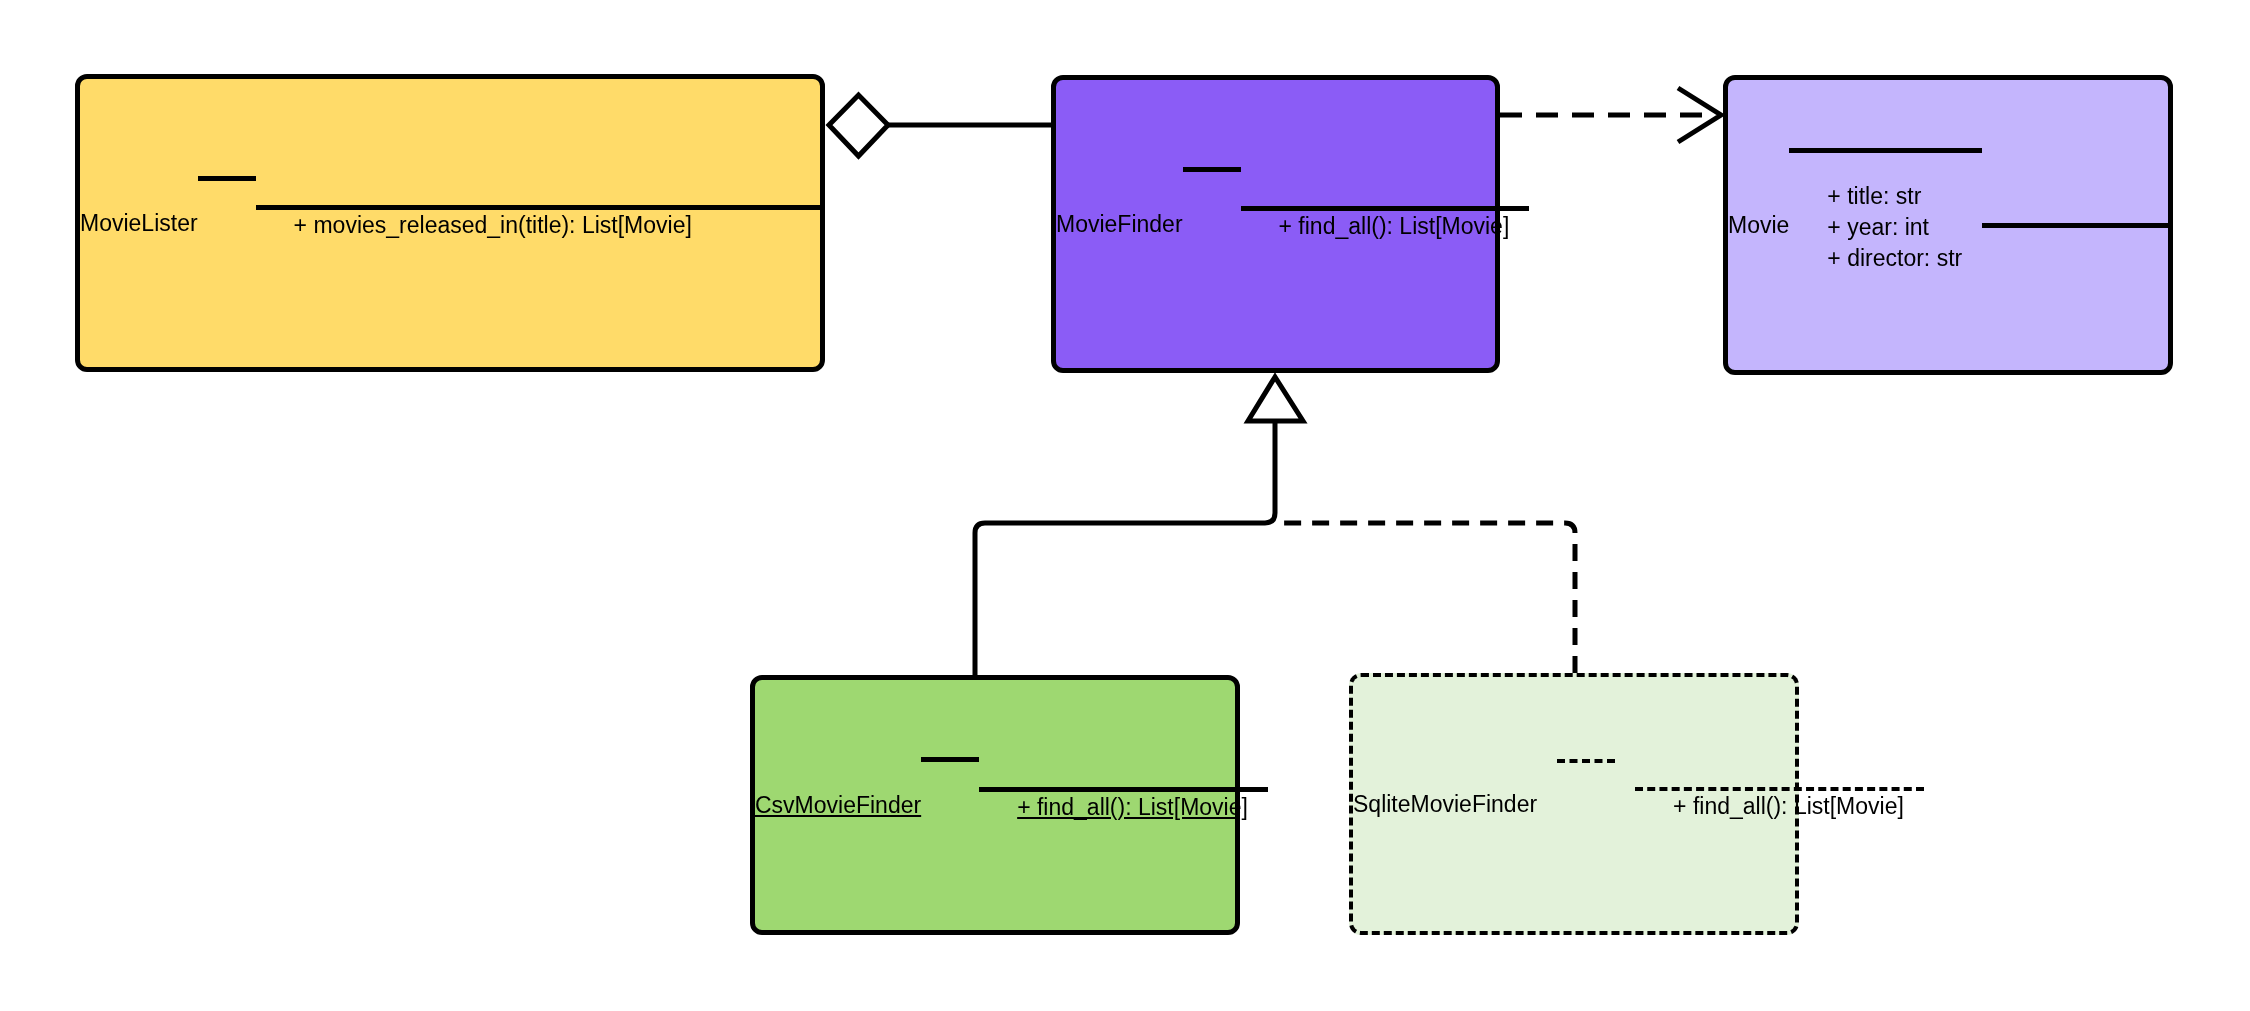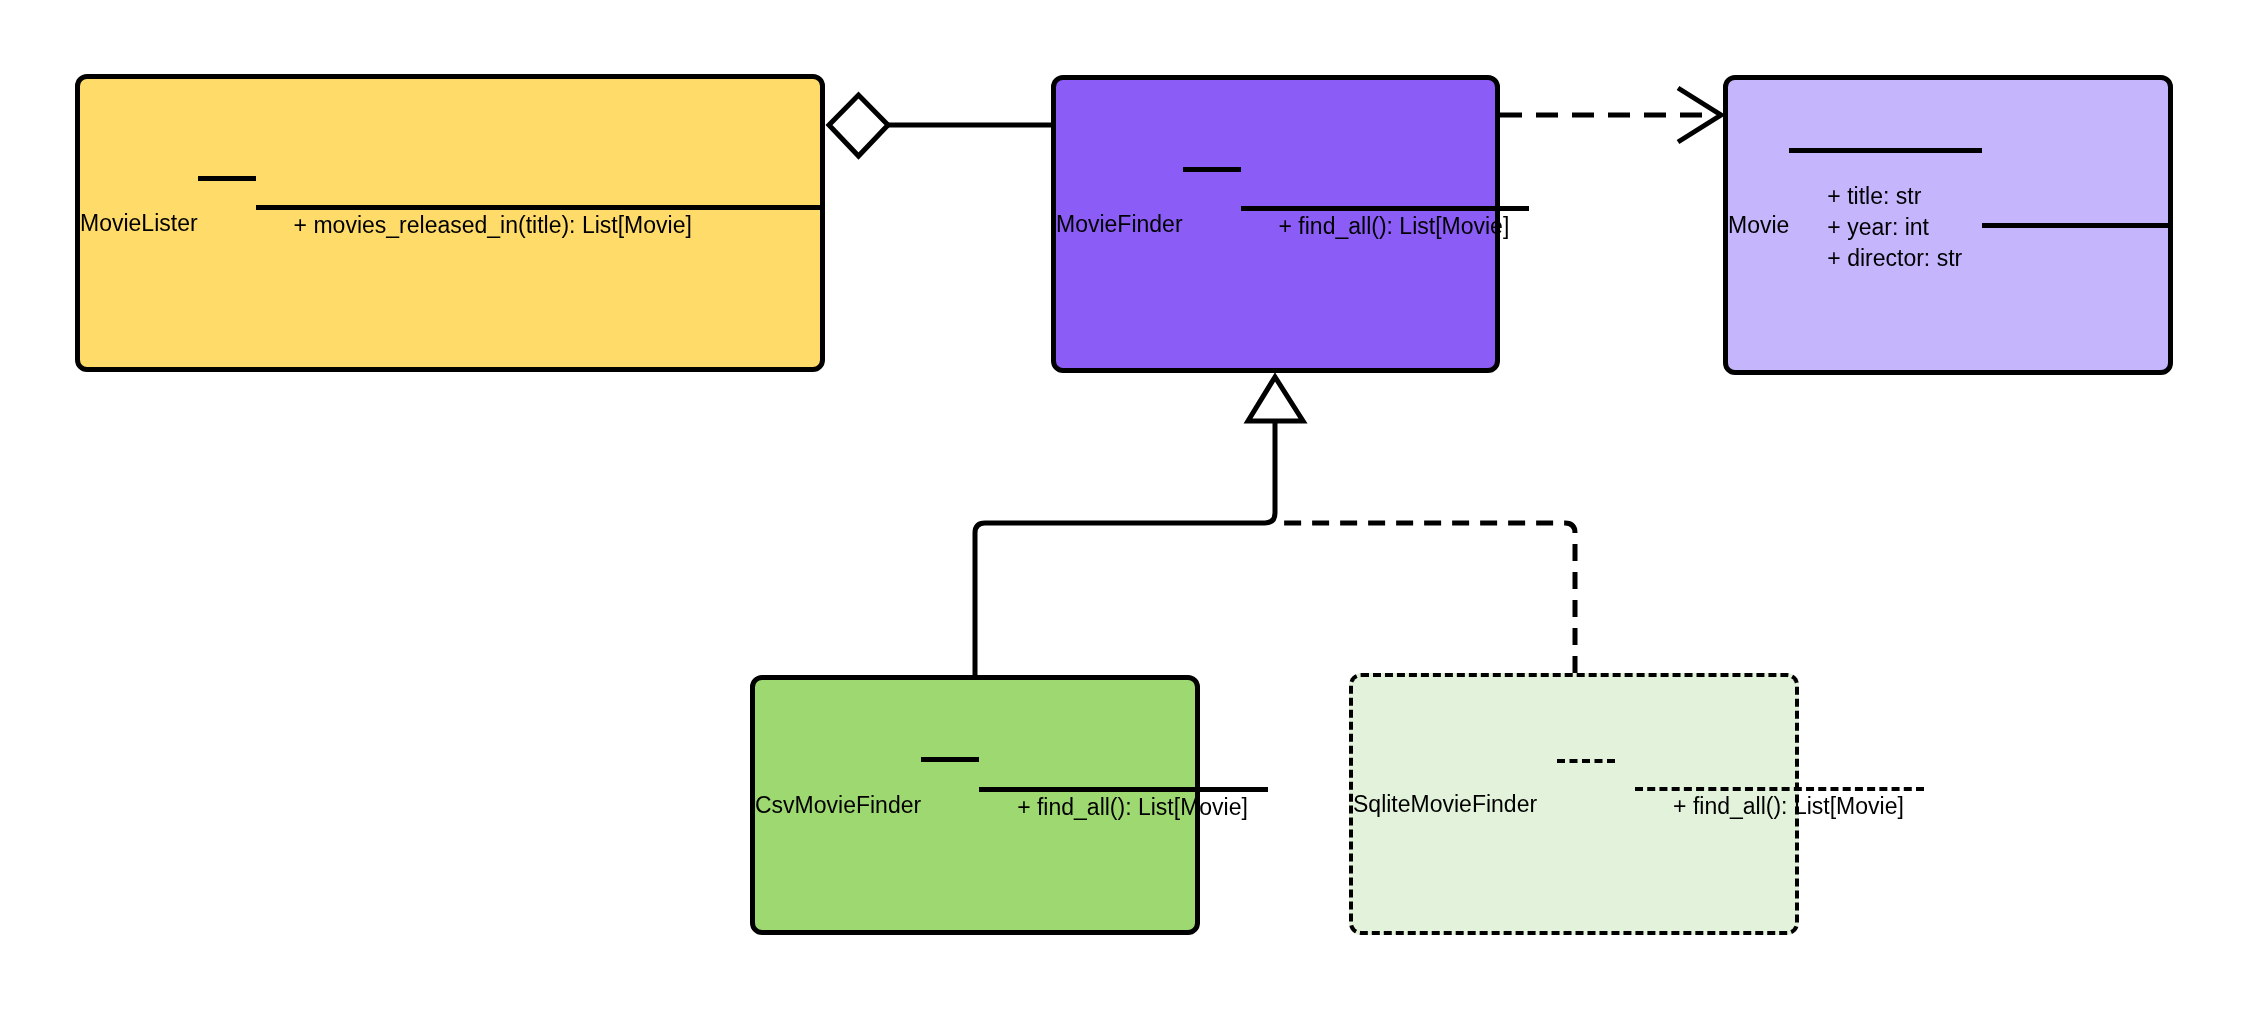--- a/index.html
+++ b/index.html
@@ -53,21 +53,21 @@
   #movieLister   .c-attrs          { height: 94px; }
 
   #movieFinder        { left: 1051px; top:  75px; width: 449px; height: 298px; }
   #movieFinder   .uml-title        { height: 65px; }
   #movieFinder   .c-attrs          { height: 115px; }
 
   #movie              { left: 1723px; top:  75px; width: 450px; height: 300px; }
   #movie         .uml-title        { height: 65px; }
   #movie         .c-attrs          { height: 155px; }
 
-  #csvMovieFinder     { left:  750px; top: 675px; width: 450px; height: 260px; }
+  #csvMovieFinder     { left:  750px; top: 675px; width: 490px; height: 260px; text-decoration: underline; }
   #csvMovieFinder .uml-title       { height: 63px; }
   #csvMovieFinder .c-attrs         { height: 97px; }
 
   #sqliteMovieFinder  { left: 1349px; top: 673px; width: 450px; height: 262px; }
   #sqliteMovieFinder .uml-title    { height: 66px; }
   #sqliteMovieFinder .c-attrs      { height: 90px; }
 
   
   .connector-layer {
     position: absolute;

